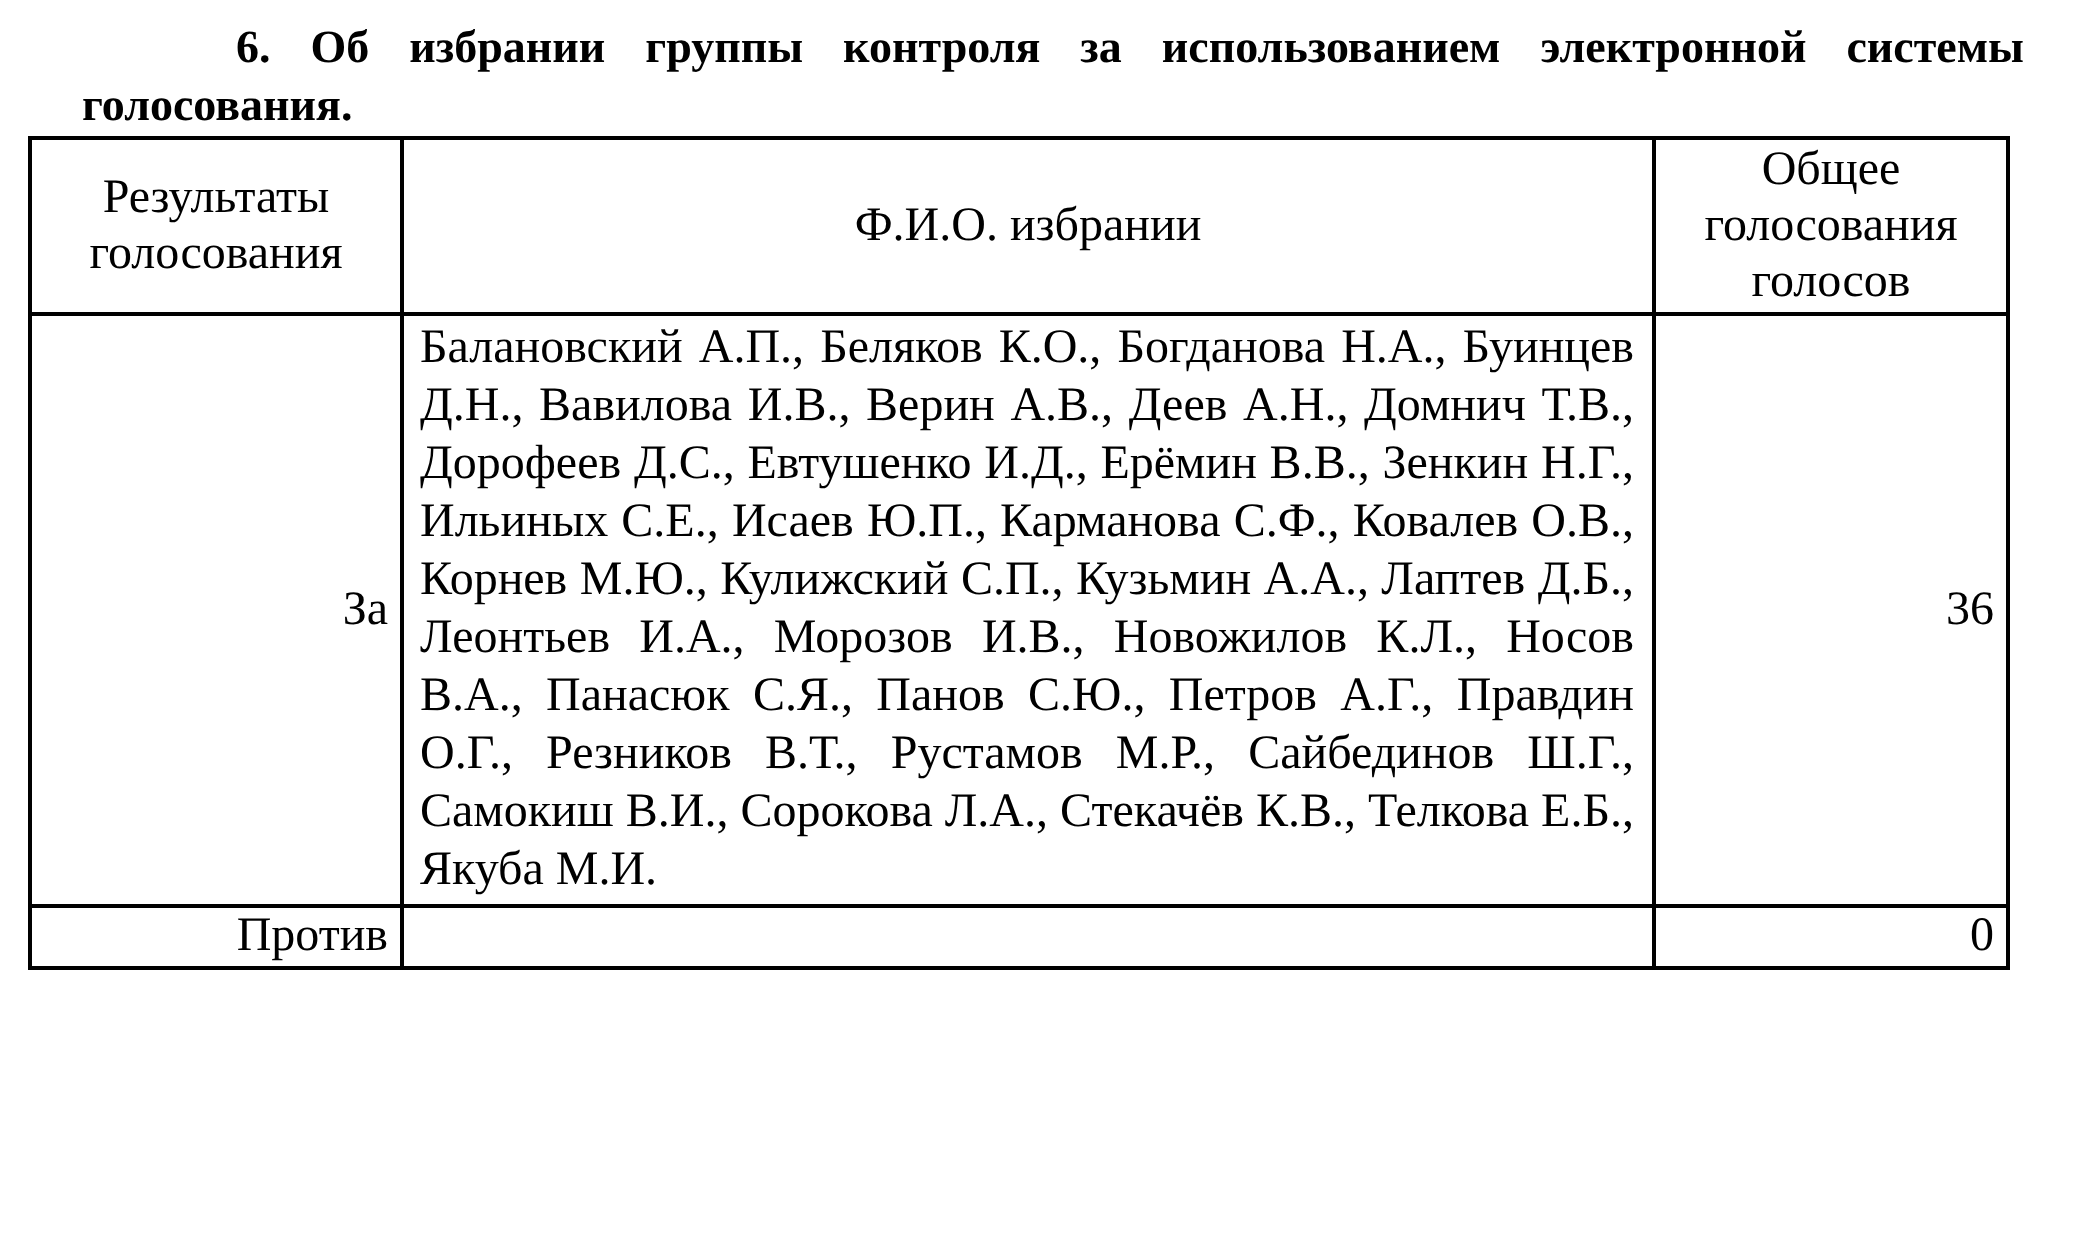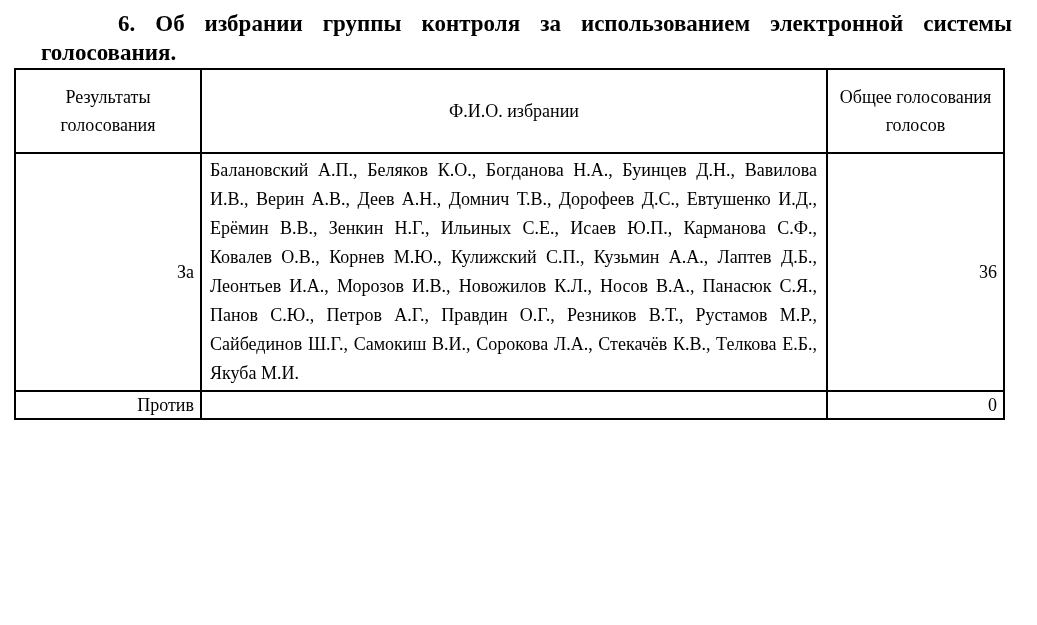--- a/index.html
+++ b/index.html
@@ -18,21 +18,21 @@
     font-weight: bold;
     line-height: 29px;
     text-align: justify;
     text-indent: 77px;
   }
   table.votes {
     border-collapse: collapse;
     table-layout: fixed;
     margin-left: 14px;
     width: 989px;
-    font-size: 18px;
+    font-size: 24px;
   }
   .col-result { width: 186px; }
   .col-names  { width: 626px; }
   .col-votes  { width: 177px; }
   th, td {
     border: 2px solid #000000;
     padding: 1px 6px;
   }
   th {
     font-weight: normal;

